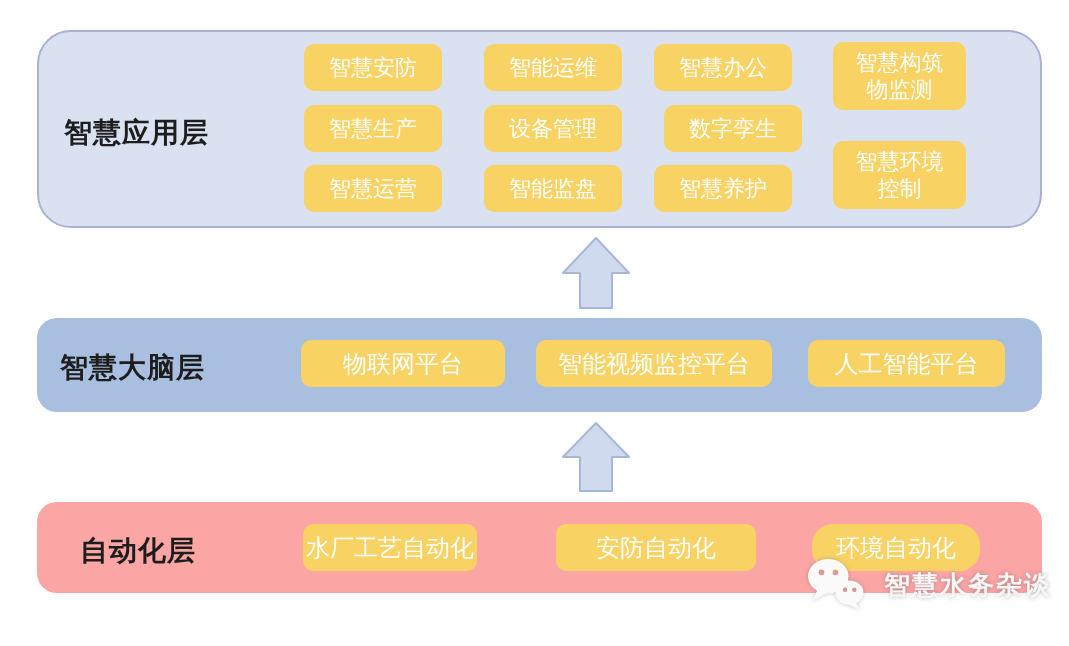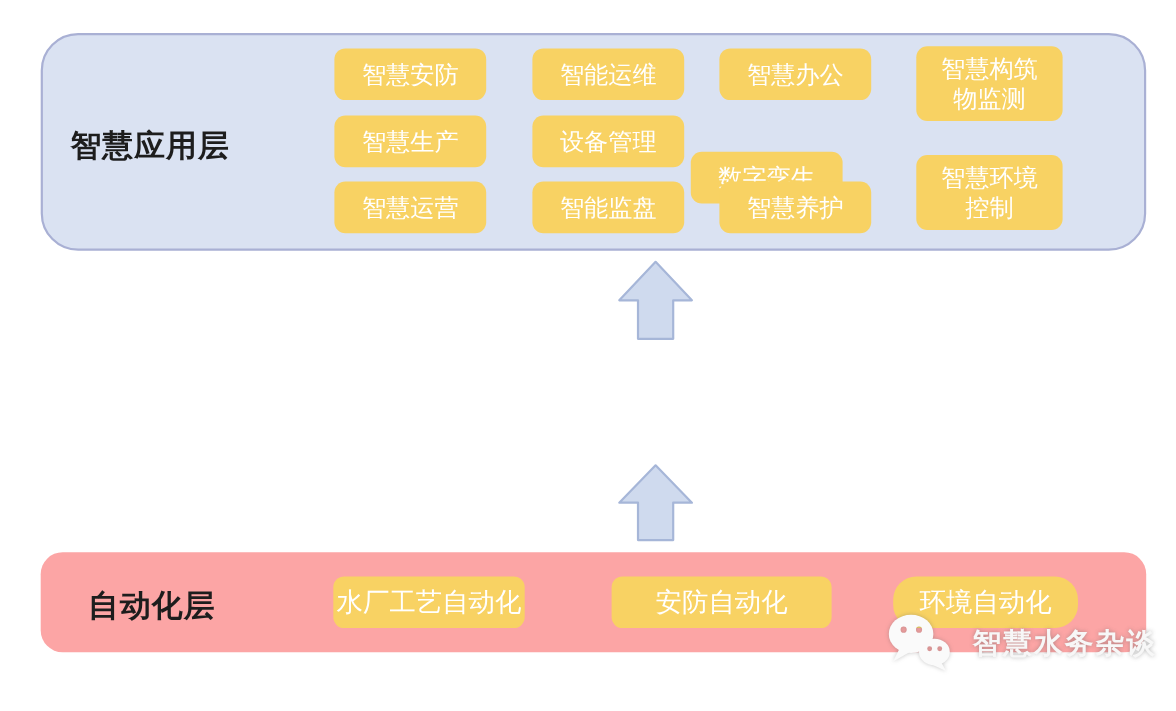--- a/index.html
+++ b/index.html
@@ -53,21 +53,21 @@
     box-sizing:border-box;
   }
   .app-item{width:138px;height:47px;}
   .i0{left:265px;top:12px;}
   .i1{left:265px;top:73px;}
   .i2{left:265px;top:133px;}
   .i3{left:445px;top:12px;}
   .i4{left:445px;top:73px;}
   .i5{left:445px;top:133px;}
   .i6{left:615px;top:12px;}
-  .i7{left:589px;top:73px;margin-top:33px;}
+  .i7{left:625px;top:73px;}
   .i8{left:615px;top:133px;}
   .i9,.i10{left:794px;width:133px;height:68px;padding:0 18px;}
   .i9{top:10px;}
   .i10{top:109px;}
   .platform-item{top:22px;height:47px;font-size:24px;}
   .b0{left:264px;width:204px;}
   .b1{left:499px;width:236px;}
   .b2{left:771px;width:197px;}
   .a0{left:266px;width:174px;}
   .a1{left:519px;width:200px;}
@@ -112,20 +112,26 @@
     <div class="item app-item i9">智慧构筑物监测</div>
     <div class="item app-item i10">智慧环境控制</div>
   </section>
 
   <div class="arrow arrow-1">
     <svg width="72" height="74" viewBox="0 0 72 74">
       <polygon points="36,2 69,37 52,37 52,72 20,72 20,37 3,37" fill="#cfdaee" stroke="#a6b6d8" stroke-width="2" stroke-linejoin="round"></polygon>
     </svg>
   </div>
 
+  <section class="layer layer-brain">
+    <div class="layer-label">智慧大脑层</div>
+    <div class="item platform-item b0">物联网平台</div>
+    <div class="item platform-item b1">智能视频监控平台</div>
+    <div class="item platform-item b2">人工智能平台</div>
+  </section>
 
   <div class="arrow arrow-2">
     <svg width="72" height="72" viewBox="0 0 72 72">
       <polygon points="36,2 69,36 52,36 52,70 20,70 20,36 3,36" fill="#cfdaee" stroke="#a6b6d8" stroke-width="2" stroke-linejoin="round"></polygon>
     </svg>
   </div>
 
   <section class="layer layer-auto">
     <div class="layer-label">自动化层</div>
     <div class="item platform-item a0">水厂工艺自动化</div>

